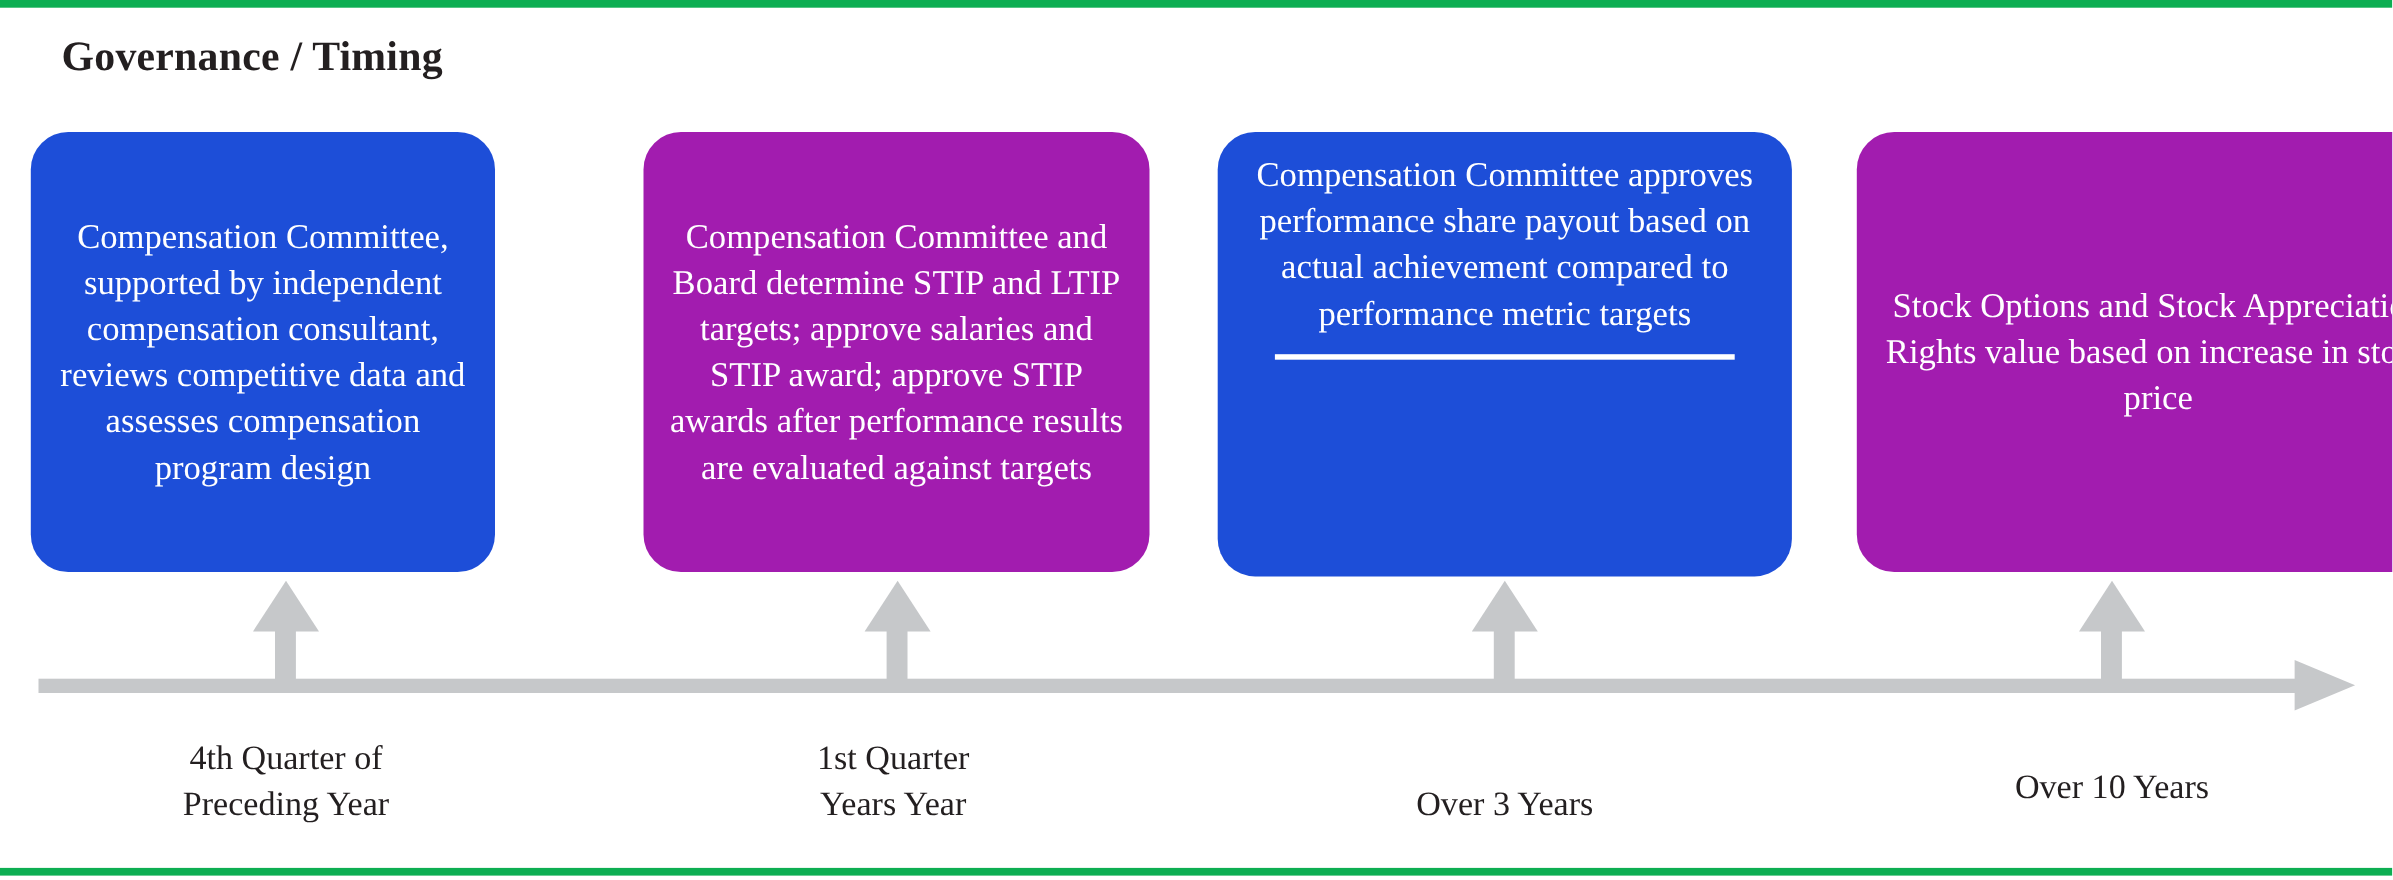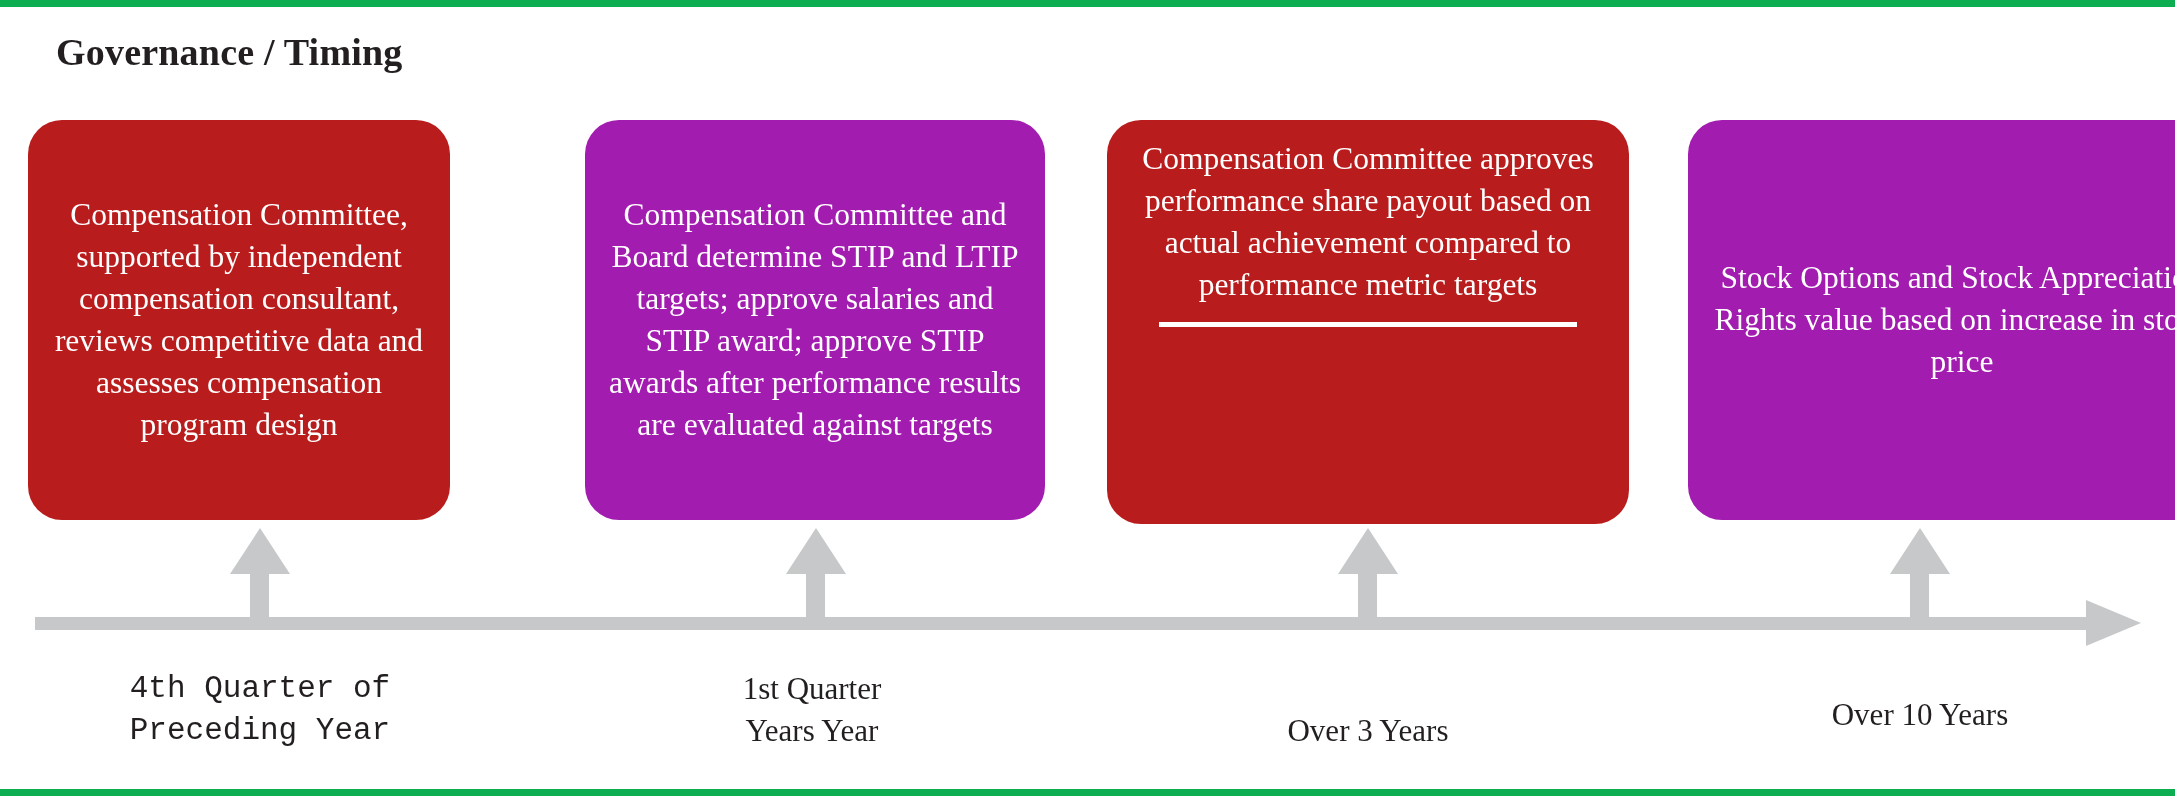--- a/index.html
+++ b/index.html
@@ -47,21 +47,21 @@
     display: flex;
     flex-direction: column;
     justify-content: center;
     align-items: center;
     padding: 10px 18px;
     color: #ffffff;
     text-align: center;
     font-size: 31.5px;
     line-height: 1.33;
   }
-  .card.dark  { background: #b91c1c; }
+  .card.dark  { background: #1d4ed8; }
   .card.green { background: #a21caf; }
 
   .card-text { width: 100%; }
 
   .card-divider {
     width: 86%;
     height: 5px;
     background: #ffffff;
     margin: 16px 0 14px 0;
   }
@@ -127,21 +127,21 @@
 
   .tick-label {
     position: absolute;
     top: 668px;
     text-align: center;
     color: #231f20;
     font-size: 31px;
     line-height: 1.35;
     white-space: pre-line;
   }
-  #label-1 { left: 60px;   width: 400px; font-family: Liberation Mono, monospace; }
+  #label-1 { left: 60px;   width: 400px; }
   #label-2 { left: 612px;  width: 400px; }
   #label-3 { left: 1168px; width: 400px; top: 686px; margin-top: 24px; }
   #label-4 { left: 1720px; width: 400px; top: 694px; text-align: center; }
 </style>
 </head>
 <body>
 
 <div id="page">
 
   <div class="edge-bar top"></div>

